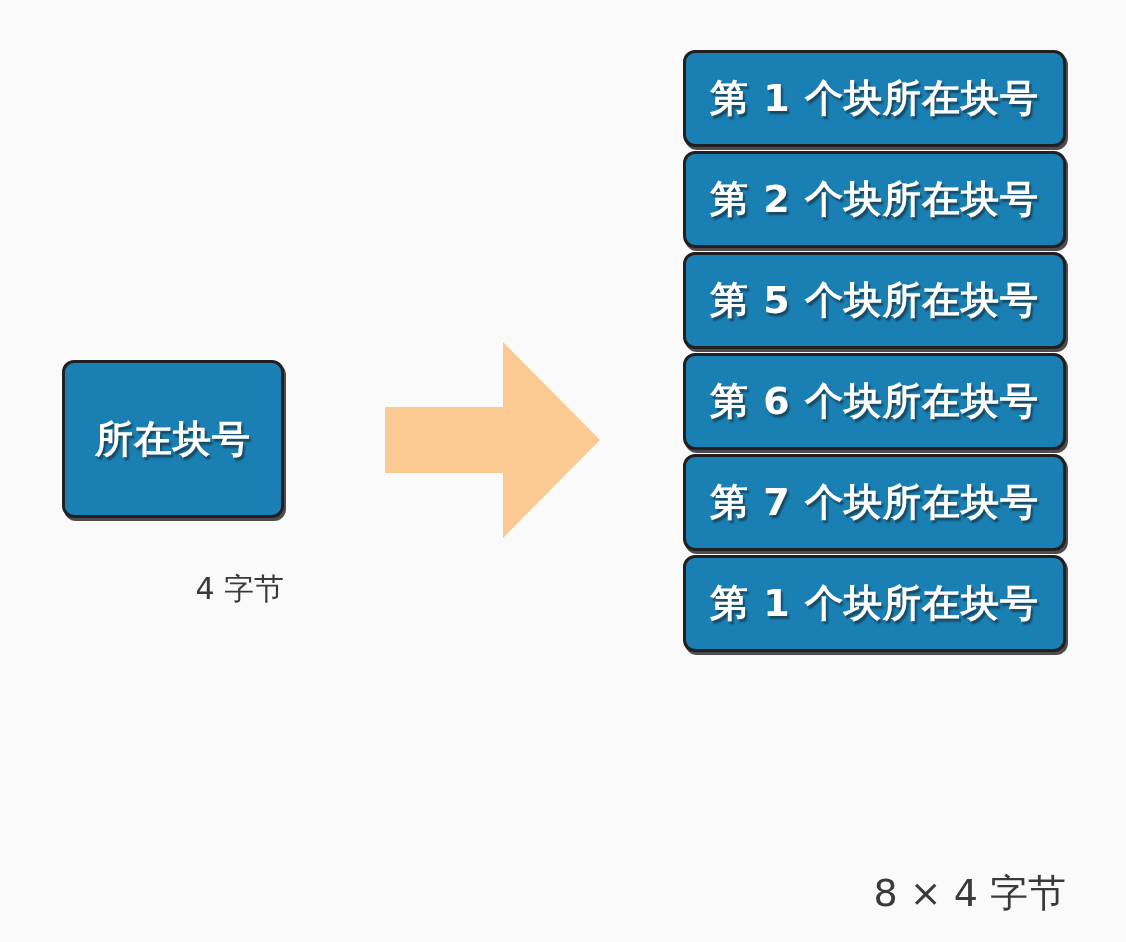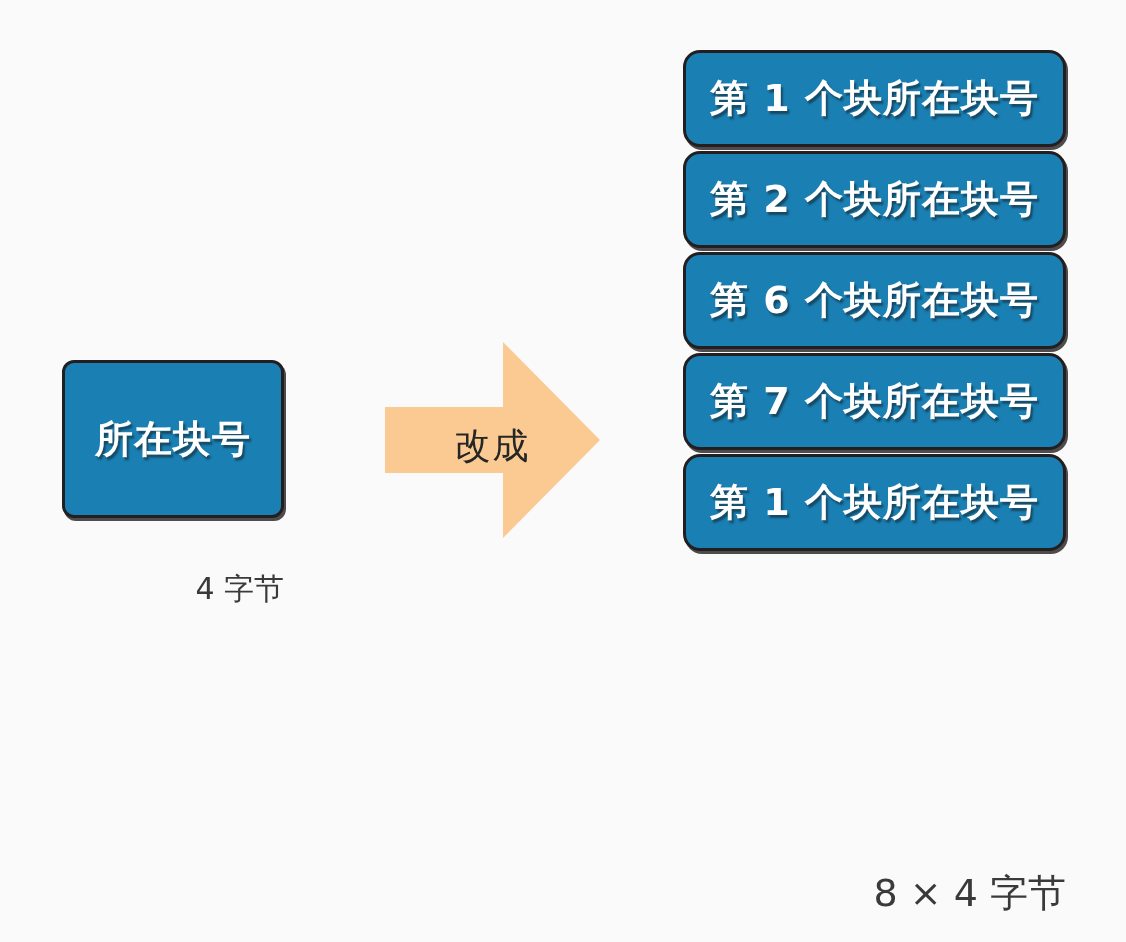--- a/index.html
+++ b/index.html
@@ -62,50 +62,51 @@
     position: absolute;
     left: 683px; top: 50px;
     width: 383px;
     display: flex;
     flex-direction: column;
     gap: 4px;
   }
   .row-node {
     width: 383px; height: 97px;
     font-size: 38px;
-    border-radius: 17px;
   }
   .right-caption {
     left: 683px; top: 875px; width: 383px;
     font-size: 38px; line-height: 36px;
   }
 </style>
 </head>
 <body>
 
 <div class="canvas">
 
   <div class="node left-node">
     <span>所在块号</span>
   </div>
   <div class="caption left-caption">4 字节</div>
 
   <div class="arrow-group">
     <svg width="215" height="196" viewBox="0 0 215 196">
       <polygon points="0,65 118,65 118,0 215,98 118,196 118,131 0,131" fill="#fbca92"></polygon>
     </svg>
-    <div class="arrow-label">改成</div>
   </div>
 
   <div class="right-column">
     <div class="node row-node">
       <span>第 1 个块所在块号</span>
     </div>
     <div class="node row-node">
       <span>第 2 个块所在块号</span>
+    </div>
+    <div class="node row-node">
+      <span>第 5 个块所在块号</span>
     </div>
     <div class="node row-node">
       <span>第 6 个块所在块号</span>
     </div>
     <div class="node row-node">
       <span>第 7 个块所在块号</span>
     </div>
     <div class="node row-node">
       <span>第 1 个块所在块号</span>
     </div>

